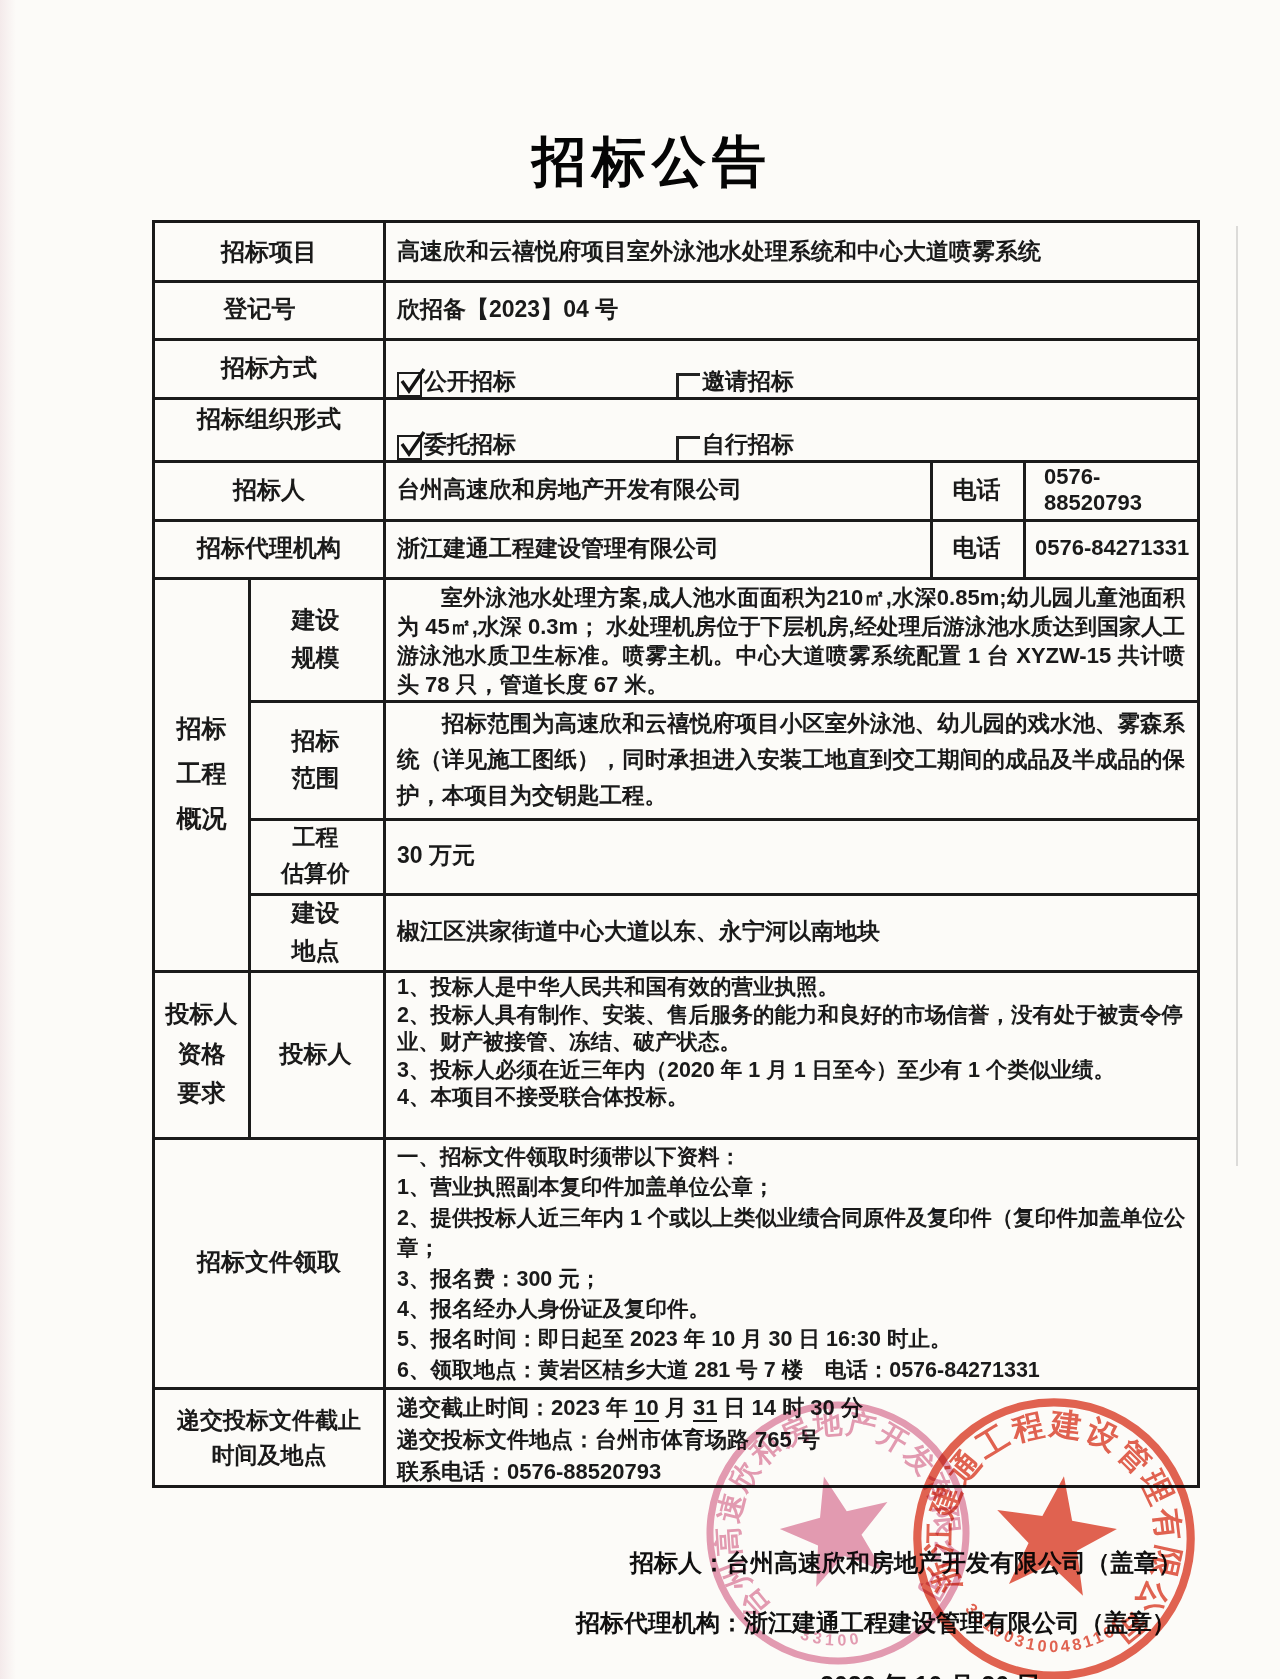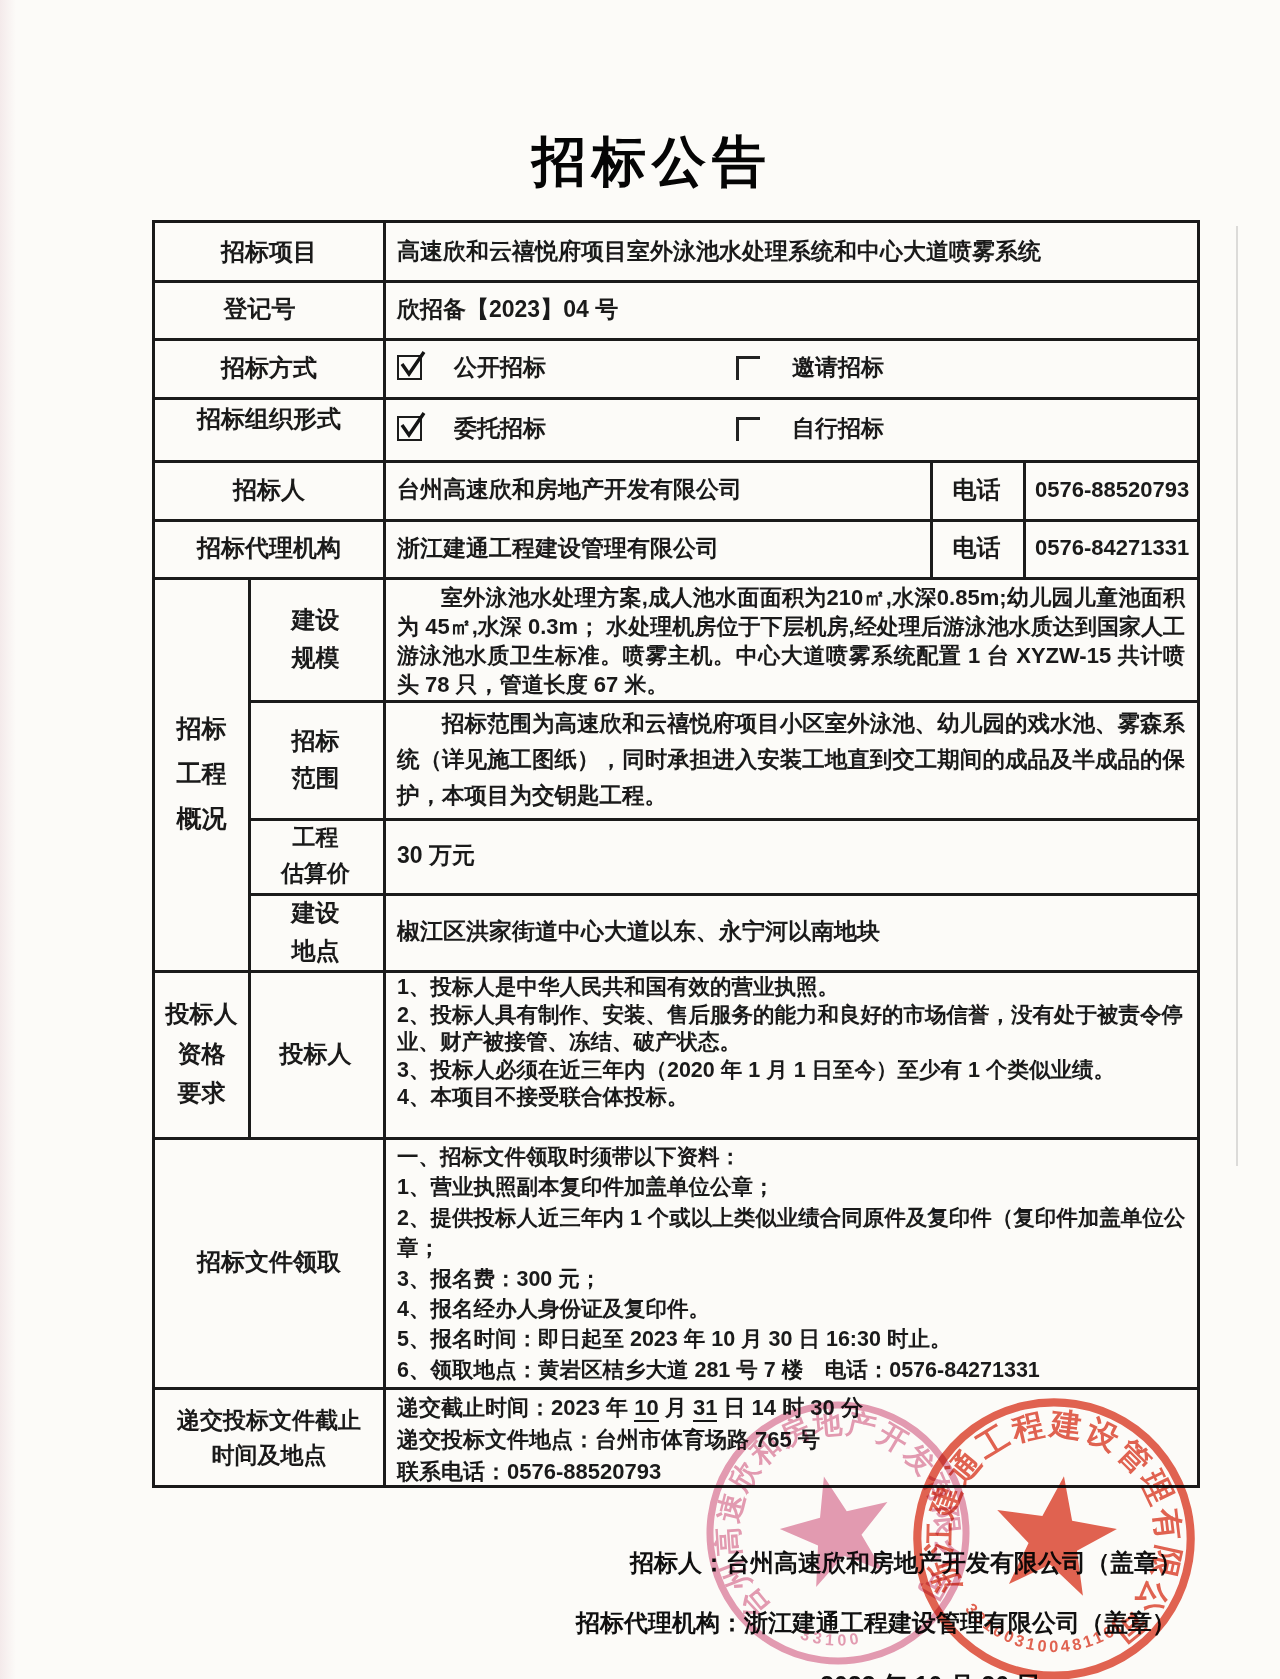--- a/index.html
+++ b/index.html
@@ -47,39 +47,39 @@
   .labq{left:0;top:747px;width:93px;height:167px;font-size:24px;line-height:1.65}
   .sbid{left:93px;top:747px;width:135px;height:167px}
   .labdoc{left:0;top:914px;width:228px;height:250px}
   .labsub{left:0;top:1164px;width:228px;height:101px;font-size:23px;line-height:1.5}
   .c1{left:228px;top:0;width:814px;height:57px}
   .c2{left:228px;top:57px;width:814px;height:58px}
   .c3{left:228px;top:115px;width:814px;height:59px}
   .c4{left:228px;top:174px;width:814px;height:63px}
   .c5a{left:228px;top:237px;width:547px;height:59px}
   .c5b{left:775px;top:237px;width:93px;height:59px;justify-content:center;padding-left:0}
-  .c5c{left:868px;top:237px;width:174px;height:59px;padding-left:12px;font-size:22px}
+  .c5c{left:868px;top:237px;width:174px;height:59px;padding-left:21px;font-size:22px}
   .c6a{left:228px;top:296px;width:547px;height:58px}
   .c6b{left:775px;top:296px;width:93px;height:58px;justify-content:center;padding-left:0}
   .c6c{left:868px;top:296px;width:174px;height:58px;padding-left:12px;font-size:22px}
   .tscale{left:242px;top:360px;width:788px;font-size:22px;line-height:29px;
           text-indent:2em;text-align:justify;}
   .tscope{left:242px;top:483px;width:788px;font-size:22.5px;line-height:36px;
           text-indent:2em;text-align:justify;}
   .cest{left:228px;top:595px;width:814px;height:75px}
   .cloc{left:228px;top:670px;width:814px;height:77px}
   .tqual{left:242px;top:751px;width:792px;font-size:21.5px;line-height:27.5px;}
   .tqual p{margin:0;}
   .tdoc{left:242px;top:919px;width:792px;font-size:21.5px;line-height:30.4px;}
   .tdoc p{margin:0;}
   .tsub{left:242px;top:1169px;width:792px;font-size:22px;line-height:32px;font-weight:700;}
   .tsub p{margin:0;}
   .u{border-bottom:2px solid #161616;}
   
-  .optrow{gap:32px;}
+  .optrow{gap:2px;align-items:flex-end;}
   .cb{position:relative;width:21px;height:21px;border:2.5px solid #1c1c1c;flex:0 0 auto;}
   .cb svg{position:absolute;left:-1px;top:-9px;}
   .cb-empty{width:21px;height:21px;border-top:3px solid #222;border-left:3px solid #222;
             flex:0 0 auto;margin-left:158px;}
   .optlab{font-size:23px;font-weight:600;}
   
   .f-line{position:absolute;font-size:24px;font-weight:700;white-space:nowrap;color:#101010;margin-top:22px;}
   .fA{left:630px;top:1525px;}
   .fB{left:576px;top:1585px;}
   .fC{left:820px;top:1647px;font-size:25px;}

